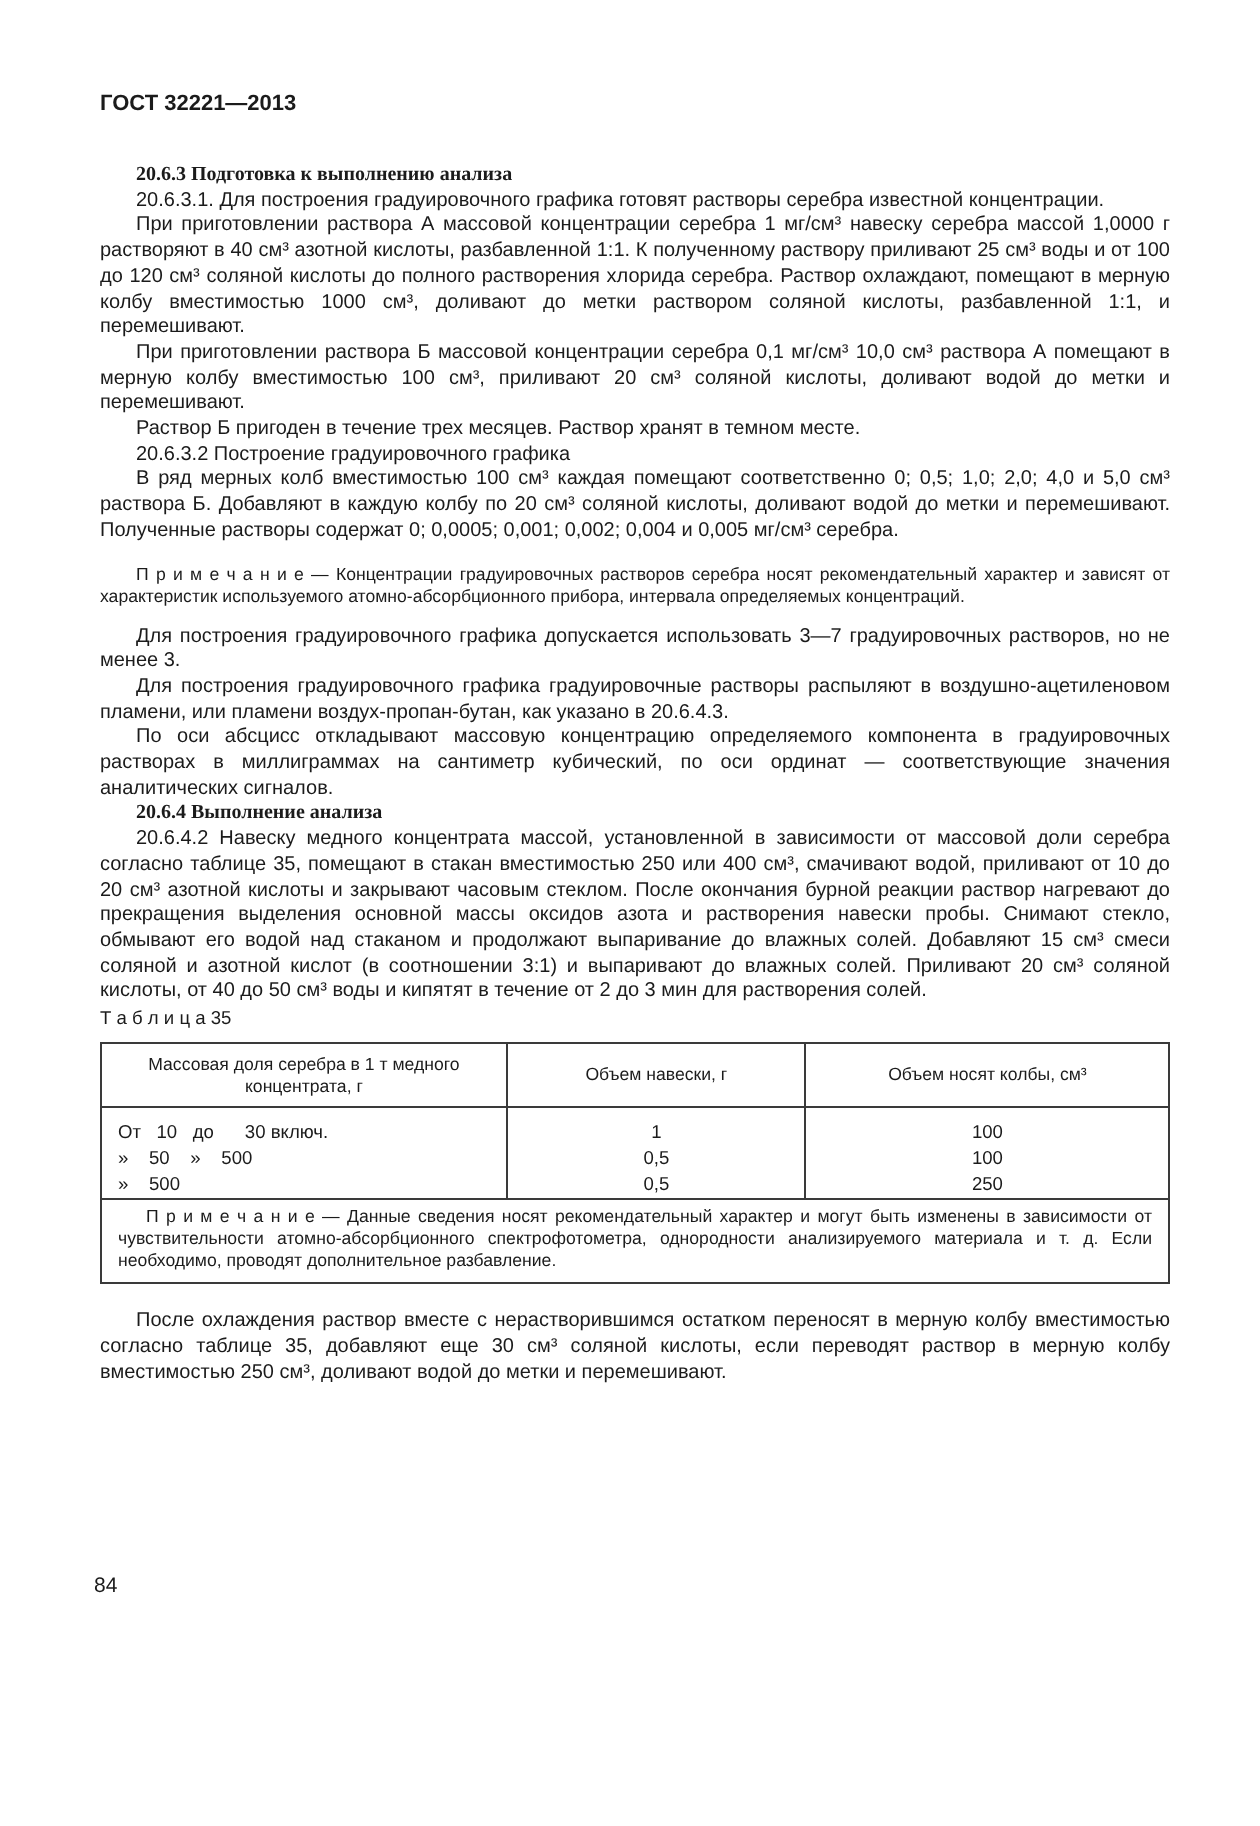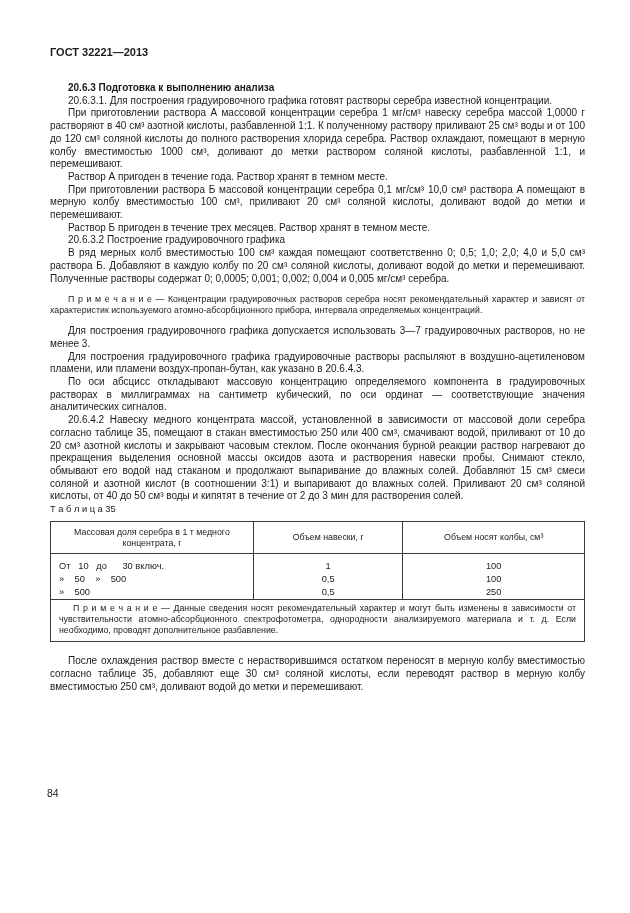--- a/index.html
+++ b/index.html
@@ -17,21 +17,21 @@
     font-size: 11px;
     margin-bottom: 24px;
   }
   .content {
     font-size: 10px;
     line-height: 12.7px;
     text-align: justify;
   }
   p { margin: 0; }
   .para, .heading { text-indent: 18px; }
-  .heading { font-weight: bold; }
+  .heading { font-weight: bold; font-family: Liberation Serif, serif; }
   .note {
     font-size: 8.8px;
     line-height: 11px;
     margin: 9px 0;
     text-indent: 18px;
     text-align: justify;
   }
   .table-caption {
     font-size: 9.3px;
     margin-bottom: 5px;
@@ -86,29 +86,29 @@
 <body>
 
 <div class="page">
 
   <div class="doc-header">ГОСТ 32221—2013</div>
 
   <div class="content">
     <p class="heading">20.6.3 Подготовка к выполнению анализа</p>
     <p class="para">20.6.3.1. Для построения градуировочного графика готовят растворы серебра известной концентрации.</p>
     <p class="para">При приготовлении раствора А массовой концентрации серебра 1 мг/см³ навеску серебра массой 1,0000 г растворяют в 40 см³ азотной кислоты, разбавленной 1:1. К полученному раствору приливают 25 см³ воды и от 100 до 120 см³ соляной кислоты до полного растворения хлорида серебра. Раствор охлаждают, помещают в мерную колбу вместимостью 1000 см³, доливают до метки раствором соляной кислоты, разбавленной 1:1, и перемешивают.</p>
-    <p class="para">Раствор А пригоден в течение года. Раствор хранят в темном месте.</p>
     <p class="para">При приготовлении раствора Б массовой концентрации серебра 0,1 мг/см³ 10,0 см³ раствора А помещают в мерную колбу вместимостью 100 см³, приливают 20 см³ соляной кислоты, доливают водой до метки и перемешивают.</p>
     <p class="para">Раствор Б пригоден в течение трех месяцев. Раствор хранят в темном месте.</p>
     <p class="para">20.6.3.2 Построение градуировочного графика</p>
     <p class="para">В ряд мерных колб вместимостью 100 см³ каждая помещают соответственно 0; 0,5; 1,0; 2,0; 4,0 и 5,0 см³ раствора Б. Добавляют в каждую колбу по 20 см³ соляной кислоты, доливают водой до метки и перемешивают. Полученные растворы содержат 0; 0,0005; 0,001; 0,002; 0,004 и 0,005 мг/см³ серебра.</p>
     <p class="note">П р и м е ч а н и е — Концентрации градуировочных растворов серебра носят рекомендательный характер и зависят от характеристик используемого атомно-абсорбционного прибора, интервала определяемых концентраций.</p>
     <p class="para">Для построения градуировочного графика допускается использовать 3—7 градуировочных растворов, но не менее 3.</p>
     <p class="para">Для построения градуировочного графика градуировочные растворы распыляют в воздушно-ацетиленовом пламени, или пламени воздух-пропан-бутан, как указано в 20.6.4.3.</p>
     <p class="para">По оси абсцисс откладывают массовую концентрацию определяемого компонента в градуировочных растворах в миллиграммах на сантиметр кубический, по оси ординат — соответствующие значения аналитических сигналов.</p>
+    <p class="heading">20.6.4 Выполнение анализа</p>
     <p class="para">20.6.4.2 Навеску медного концентрата массой, установленной в зависимости от массовой доли серебра согласно таблице 35, помещают в стакан вместимостью 250 или 400 см³, смачивают водой, приливают от 10 до 20 см³ азотной кислоты и закрывают часовым стеклом. После окончания бурной реакции раствор нагревают до прекращения выделения основной массы оксидов азота и растворения навески пробы. Снимают стекло, обмывают его водой над стаканом и продолжают выпаривание до влажных солей. Добавляют 15 см³ смеси соляной и азотной кислот (в соотношении 3:1) и выпаривают до влажных солей. Приливают 20 см³ соляной кислоты, от 40 до 50 см³ воды и кипятят в течение от 2 до 3 мин для растворения солей.</p>
 
     <div class="table-caption">Т а б л и ц а  35</div>
 
     <table>
       <thead>
         <tr>
           <th class="col-1">Массовая доля серебра в 1 т медного концентрата, г</th>
           <th class="col-2">Объем навески, г</th>
           <th class="col-3">Объем носят колбы, см³</th>

